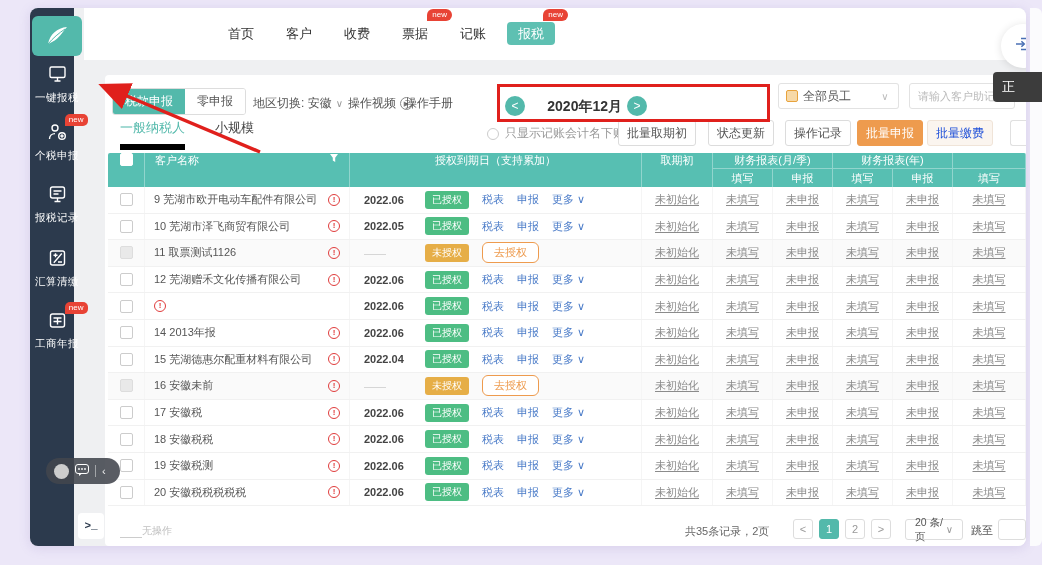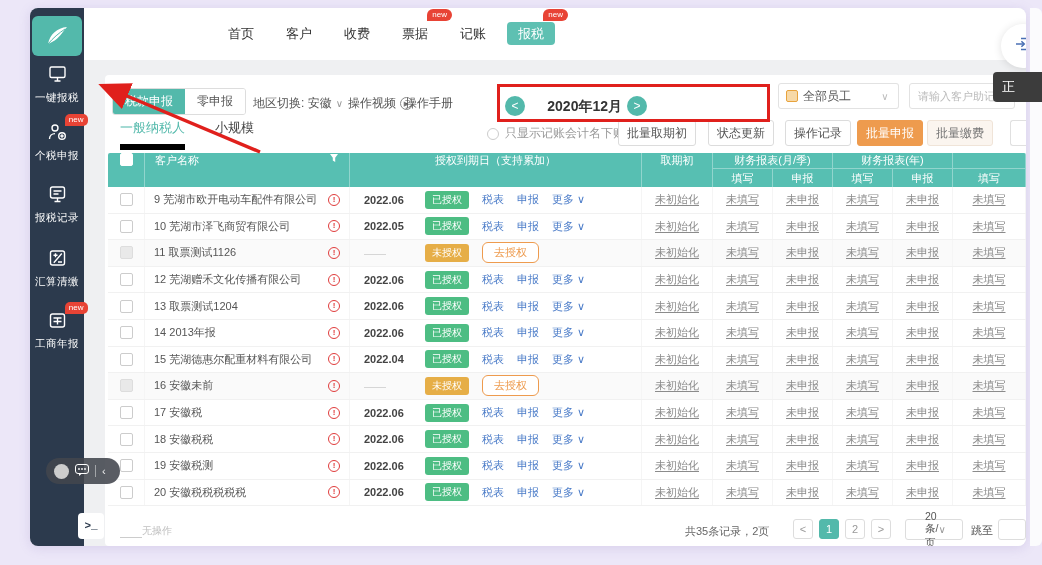--- a/index.html
+++ b/index.html
@@ -9,21 +9,21 @@
   .right-strip{position:absolute;left:1030px;top:8px;width:12px;height:538px;background:#fbfbfd;border-radius:0 6px 6px 0}
   
   .topbar{position:absolute;left:54px;top:0;width:942px;height:52px;background:#fff}
   .logo{position:absolute;left:2px;top:8px;width:50px;height:40px;background:#53b9ab;border-radius:6px;display:flex;align-items:center;justify-content:center;z-index:3}
   .nav{position:absolute;left:128px;top:0;height:52px;display:flex;align-items:center}
   .nav-item{position:relative;width:58px;text-align:center;font-size:13px;color:#333;cursor:pointer}
   .nav-item.active .nav-label{background:#5ec0b2;color:#fff;padding:4px 11px;border-radius:4px}
   .nav-badge{position:absolute;top:-16px;right:-8px;background:#e84335;color:#fff;font-size:8px;padding:1px 5px;border-radius:6px 6px 6px 0;line-height:10px}
   .exit-fab{position:absolute;left:917px;top:16px;width:44px;height:44px;border-radius:50%;background:#fff;box-shadow:0 1px 8px rgba(0,0,0,.12);display:flex;align-items:center;justify-content:center;z-index:5}
   
-  .sidebar{position:absolute;left:0;top:0;width:54px;height:538px;background:#2c3a4d;z-index:2}
+  .sidebar{position:absolute;left:0;top:0;width:44px;height:538px;background:#2c3a4d;z-index:2}
   .side-item{position:absolute;left:0;width:54px;text-align:center;color:#fff;cursor:pointer}
   .side-item .s-icon{display:inline-block;position:relative}
   .side-item .s-label{display:block;font-size:10.5px;margin-top:3px;letter-spacing:.5px}
   .side-badge{position:absolute;top:-8px;right:-20px;background:#e84335;color:#fff;font-size:8px;padding:1px 4px;border-radius:5px 5px 5px 0;line-height:10px}
   
   .chat-fab{position:absolute;left:16px;top:450px;width:74px;height:26px;background:rgba(66,69,77,.88);border-radius:13px;display:flex;align-items:center;gap:6px;padding:0 8px;z-index:20}
   .emoji-avatar{width:15px;height:15px;border-radius:50%;background:#cdcdcd;flex:none}
   .chat-divider{width:1px;height:12px;background:rgba(255,255,255,.45)}
   .chat-chevron{color:#eee;font-size:11px;line-height:1}
   .term-fab{position:absolute;left:48px;top:505px;width:26px;height:26px;background:#fff;border-radius:4px;color:#2c3a4d;font-family:"Liberation Mono","DejaVu Sans Mono",monospace;font-size:11px;font-weight:bold;display:flex;align-items:center;justify-content:center;z-index:20}
@@ -44,21 +44,21 @@
   .staff-arrow{position:absolute;left:767px;top:8px;width:27px;height:26px;border:1px solid #e2e2e2;border-left:none;border-radius:0 3px 3px 0;display:flex;align-items:center;justify-content:center;color:#bbb;font-size:10px;background:#fff;cursor:pointer}
   .search{position:absolute;left:804px;top:8px;width:106px;height:26px;border:1px solid #e2e2e2;border-radius:3px;padding:0 8px;font-size:11px;color:#555;outline:none}
   .search::placeholder{color:#bbb}
   .subtabs{position:absolute;left:15px;top:44px;display:flex;gap:30px;font-size:13px}
   .subtab{color:#444;padding-bottom:7px;cursor:pointer}
   .subtab.active{color:#53b9ab;border-bottom:6px solid #000000}
   .only-mine{position:absolute;left:382px;top:50px;display:flex;align-items:center;gap:6px;font-size:12px;color:#999;cursor:pointer}
   .radio{width:12px;height:12px;border:1px solid #ccc;border-radius:50%;background:#fff}
   .act-btn{position:absolute;top:45px;height:26px;border:1px solid #dcdcdc;border-radius:3px;background:#fff;font-size:12px;color:#555;display:flex;align-items:center;justify-content:center;cursor:pointer;padding:0 8px}
   .act-btn.primary{background:#ee9b4e;border-color:#ee9b4e;color:#fff}
-  .act-btn.disabled{background:#fbf5ef;border-color:#f0e4d8;color:#737373;cursor:default}
+  .act-btn.disabled{background:#fbf5ef;border-color:#f0e4d8;color:#1d4ed8;cursor:default}
   .btn-cut{position:absolute;left:905px;top:45px;width:16px;height:26px;border:1px solid #e0e0e0;border-right:none;border-radius:3px 0 0 3px;background:#fff}
   
   .table{position:absolute;left:3px;top:78px;width:918px}
   .thead{display:flex;height:34px;background:#57bfb2;color:#fff;font-size:11px;border-radius:2px 2px 0 0;overflow:hidden}
   .th{display:flex;align-items:flex-start;justify-content:center;border-right:1px solid rgba(255,255,255,.35)}
   .th-check{width:37px}.th-name{width:205px;justify-content:space-between;padding:0 10px}
   .th-expiry{width:292px}.th-init{width:71px}
   .hgroup{display:flex;flex-direction:column;border-right:1px solid rgba(255,255,255,.35)}
   .g-label{height:16px;display:flex;align-items:center;justify-content:center;border-bottom:1px solid rgba(255,255,255,.35)}
   .g-cols{flex:1;display:flex}
@@ -82,21 +82,21 @@
   .rlink{color:#4a7bc8;cursor:pointer}
   .go-auth{border:1px solid #ee9b4e;color:#ee9b4e;border-radius:6px;padding:2px 11px;font-size:11px;background:#fff;cursor:pointer}
   .status-link{color:#8b8b8b;text-decoration:underline;text-underline-offset:2px;cursor:pointer}
   
   .legend{position:absolute;left:15px;top:449px;display:flex;align-items:flex-end;font-size:10px;color:#c0c0c0}
   .legend-line{width:22px;height:0;border-top:1px solid #ccc}
   .total{position:absolute;left:580px;top:449px;font-size:11px;color:#666}
   .pager{position:absolute;left:688px;top:444px;display:flex;gap:6px}
   .pg{width:20px;height:20px;border:1px solid #ddd;border-radius:3px;background:#fff;color:#999;font-size:11px;display:flex;align-items:center;justify-content:center;cursor:pointer}
   .pg.active{background:#53b9ab;border-color:#53b9ab;color:#fff}
-  .page-size{position:absolute;left:800px;top:444px;width:58px;height:21px;border:1px solid #ddd;border-radius:3px;background:#fff;font-size:10.5px;color:#555;display:flex;align-items:center;justify-content:space-between;padding:0 19px;cursor:pointer}
+  .page-size{position:absolute;left:800px;top:444px;width:58px;height:21px;border:1px solid #ddd;border-radius:3px;background:#fff;font-size:10.5px;color:#555;display:flex;align-items:center;justify-content:space-between;padding:0 9px;cursor:pointer}
   .jump-label{position:absolute;left:866px;top:448px;font-size:11px;color:#555}
   .jump-input{position:absolute;left:893px;top:444px;width:28px;height:21px;border:1px solid #ddd;border-radius:3px;background:#fff}
   
   .anno-rect{position:absolute;left:497px;top:84px;width:273px;height:38px;border:3px solid #e0201c;z-index:40;pointer-events:none}
   .anno-arrow{position:absolute;left:92px;top:76px;z-index:40;pointer-events:none}
   .tooltip{position:absolute;left:993px;top:72px;width:49px;height:30px;background:#3c3c3c;border-radius:4px 0 0 4px;color:#fff;font-size:13px;display:flex;align-items:center;padding-left:9px;z-index:45;overflow:hidden}
 </style>
 </head>
 <body>
 
@@ -371,21 +371,20 @@
               </div>
               <div class="td" style="width: 73px;">
                 <span class="status-link">未填写</span>
               </div>
             </div>
             <div class="trow">
               <div class="td td-check">
                 <span class="cb"></span>
               </div>
               <div class="td td-name">
-                <span class="row-name">13 取票测试1204</span>
                 <span class="warn-icon">!</span>
               </div>
               <div class="td td-expiry">
                 <span class="expiry-date">2022.06</span>
                 <span class="tag tag-green">已授权</span>
                 <span class="rlink">税表</span>
                 <span class="rlink">申报</span>
                 <span class="rlink">更多 ∨</span>
               </div>
               <div class="td td-init">

